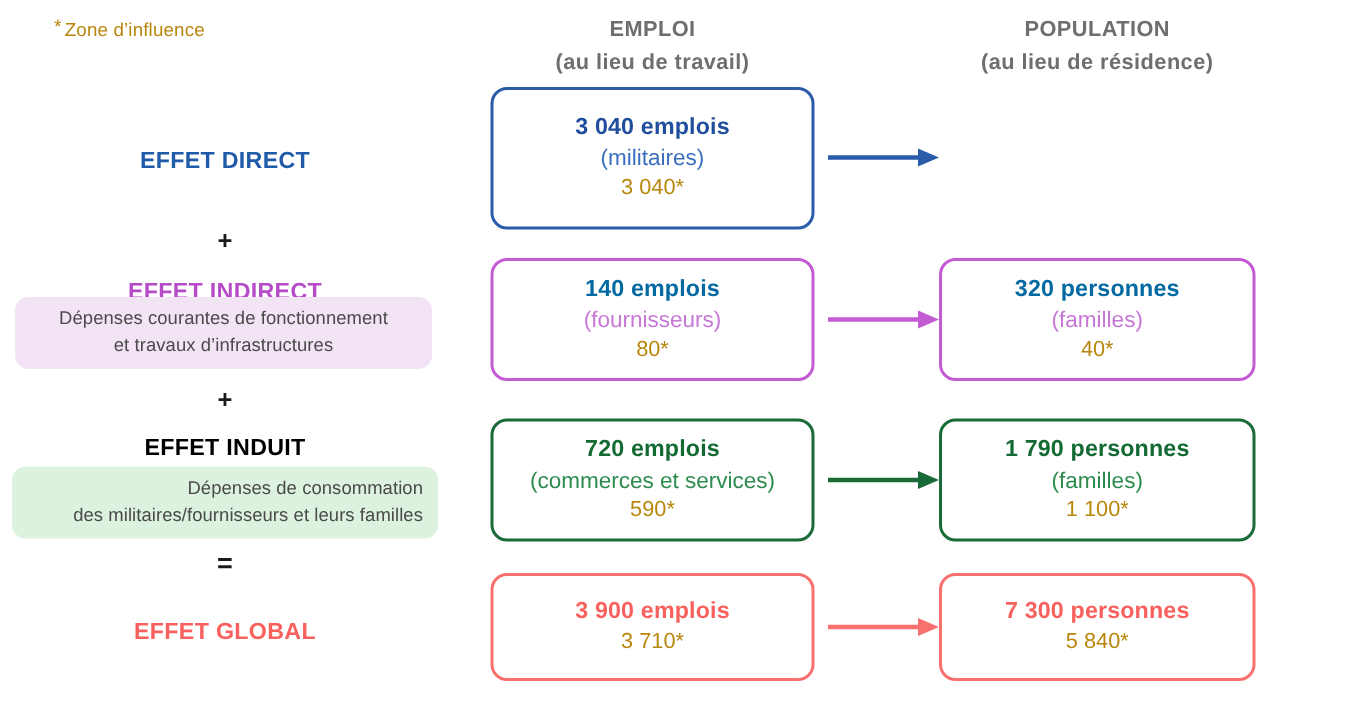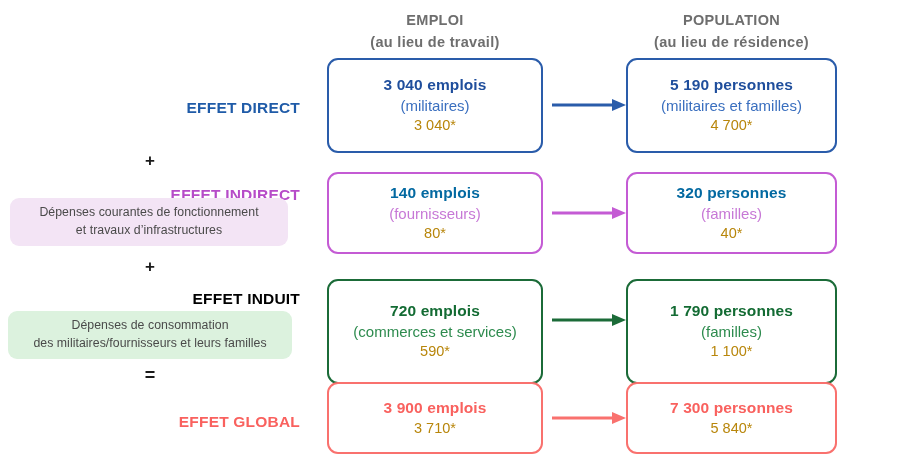--- a/index.html
+++ b/index.html
@@ -41,21 +41,21 @@
   .left-col {
     left: 0;
     top: 0;
     width: 300px;
     height: 469px;
   }
 
   .effect-title {
     position: absolute;
     width: 300px;
-    text-align: right;
+    text-align: center;
     font-weight: bold;
     font-size: 15.5px;
     letter-spacing: 0.2px;
     white-space: nowrap;
   }
   .effect-title.direct   { top: 99px;  color: #1F5BA8; }
   .effect-title.indirect { top: 186px; color: #B64BC8; }
   .effect-title.induit   { top: 290px; color: #000000; }
   .effect-title.global   { top: 413px; color: #F9615E; }
 
@@ -76,21 +76,21 @@
     position: absolute;
     border-radius: 9px;
     text-align: center;
     font-size: 12.3px;
     color: #4a4a4a;
     line-height: 1.45;
     padding: 6px 10px;
     letter-spacing: 0.05px;
   }
   .desc-box.pink  { left: 10px;  top: 198px; width: 278px; background: #F3E4F5; }
-  .desc-box.green { left: 8px;   top: 311px; width: 284px; background: #DCF2DE; }
+  .desc-box.green { left: 8px;   top: 311px; width: 284px; background: #DCF2DE; text-align: right; }
 
   
   .col-header {
     position: absolute;
     text-align: center;
     font-weight: bold;
     font-size: 14.5px;
     color: #6E6E6E;
     line-height: 1.5;
     letter-spacing: 0.3px;
@@ -125,21 +125,21 @@
   .flow-box .line-star {
     font-size: 14.5px;
     color: #B8860B;
     line-height: 1.35;
     white-space: nowrap;
   }
 
   
   .row1 { top: 58px;  height: 95px; }
   .row2 { top: 172px; height: 82px; }
-  .row3 { top: 279px; height: 105px; }
+  .row3 { top: 279px; height: 82px; }
   .row4 { top: 382px; height: 72px; }
 
   .col-left  { left: 327px; width: 216px; }
   .col-right { left: 626px; width: 211px; }
 
   
   .c-blue   { border-color: #2A5CAA; }
   .c-blue   .line-main { color: #1F4E9C; }
   .c-blue   .line-sub  { color: #3A6FBF; }
 
@@ -163,20 +163,23 @@
   .arrow.a1 { left: 552px; top: 98px;  }
   .arrow.a2 { left: 552px; top: 206px; }
   .arrow.a3 { left: 552px; top: 313px; }
   .arrow.a4 { left: 552px; top: 411px; }
 </style>
 </head>
 <body>
 
 <div id="canvas">
 
+  <div class="abs footnote">
+    <span class="star">*</span><span>Zone d’influence</span>
+  </div>
 
   <div class="abs left-col">
 
     <div class="effect-title direct">EFFET DIRECT</div>
 
     <div class="operator plus1">+</div>
 
     <div class="effect-title indirect">EFFET INDIRECT</div>
     <div class="desc-box pink">
       <div>Dépenses courantes de fonctionnement</div>
@@ -212,25 +215,20 @@
     <div class="line-star">3 040*</div>
   </div>
 
   <div class="arrow a1">
     <svg width="74" height="14" viewBox="0 0 74 14">
       <line x1="0" y1="7" x2="62" y2="7" stroke="#2A5CAA" stroke-width="3"></line>
       <polygon points="60,1 74,7 60,13" fill="#2A5CAA"></polygon>
     </svg>
   </div>
 
-  <div class="flow-box row1 col-right c-blue">
-    <div class="line-main">5 190 personnes</div>
-    <div class="line-sub">(militaires et familles)</div>
-    <div class="line-star">4 700*</div>
-  </div>
 
   <div class="flow-box row2 col-left c-purple">
     <div class="line-main">140 emplois</div>
     <div class="line-sub">(fournisseurs)</div>
     <div class="line-star">80*</div>
   </div>
 
   <div class="arrow a2">
     <svg width="74" height="14" viewBox="0 0 74 14">
       <line x1="0" y1="7" x2="62" y2="7" stroke="#C45BD4" stroke-width="3"></line>

